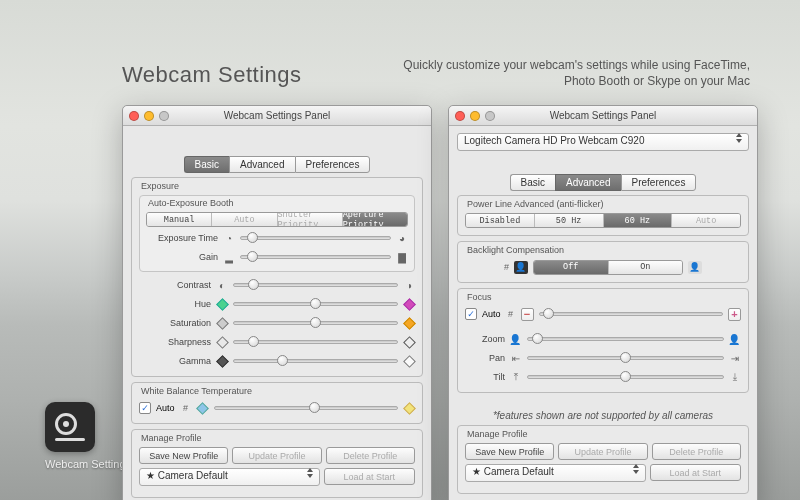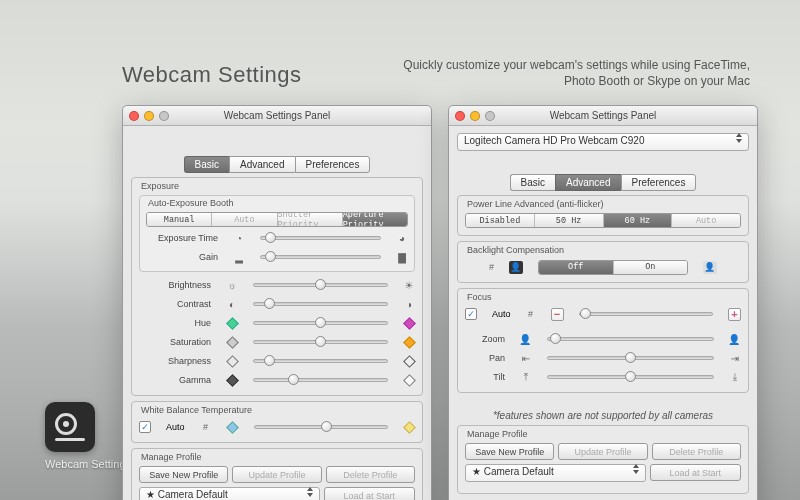--- a/index.html
+++ b/index.html
@@ -38,21 +38,21 @@
   .tab:last-child{border-radius:0 3px 3px 0;border-right:1px solid #999;}
   .tab.active{background:linear-gradient(#8a8a8a,#6e6e6e);color:#fff;border-color:#666;}
   .group{border:1px solid #bbb;border-radius:4px;padding:5px 7px 7px;margin-bottom:5px;background:#eaeaea;}
   .group-title{font-size:9px;color:#555;margin:-2px 0 4px 2px;}
   .subgroup{border:1px solid #c5c5c5;border-radius:4px;padding:4px 6px 6px;margin-bottom:5px;background:#eee;}
   .seg{display:flex;border:1px solid #999;border-radius:3px;overflow:hidden;height:15px;}
   .seg-item{flex:1;font-size:8.5px;display:flex;align-items:center;justify-content:center;background:linear-gradient(#fdfdfd,#e5e5e5);border-right:1px solid #bbb;color:#444;font-family:Liberation Mono, monospace;}
   .seg-item:last-child{border-right:none;}
   .seg-item.sel{background:linear-gradient(#8a8a8a,#6a6a6a);color:#fff;}
   .seg-item.dis{color:#aaa;}
-  .row{display:flex;align-items:center;height:16px;margin-top:3px;gap:15px;}
+  .row{display:flex;align-items:center;height:16px;margin-top:3px;gap:5px;}
   .row .lbl{width:72px;text-align:right;font-size:9px;color:#444;}
   .ic{width:12px;height:12px;display:flex;align-items:center;justify-content:center;font-size:10px;color:#666;}
   .slider{flex:1;height:4px;background:linear-gradient(#c5c5c5,#e5e5e5);border-radius:2px;border:1px solid #aaa;position:relative;}
   .thumb{position:absolute;width:11px;height:11px;border-radius:50%;background:radial-gradient(circle at 35% 30%,#fff,#d5d5d5);border:1px solid #888;top:-5px;margin-left:-6px;}
   .chk{width:12px;height:12px;border:1px solid #888;border-radius:2px;background:#fff;display:inline-flex;align-items:center;justify-content:center;font-size:9px;color:#2a6fd6;}
   .btn{height:17px;font-size:9px;background:linear-gradient(#fdfdfd,#e3e3e3);border:1px solid #9a9a9a;border-radius:3px;display:flex;align-items:center;justify-content:center;color:#444;padding:0 6px;}
   .btn.dis{color:#aaa;}
   .profile-row{display:flex;gap:4px;margin-bottom:4px;}
   .profile-row .btn{flex:1;}
   .footnote{font-size:10px;color:#555;text-align:center;font-style:italic;padding:12px 0 4px;}
@@ -114,28 +114,20 @@
         <div class="row">
           <div class="lbl">Gain</div>
           <div class="ic">▂</div>
           <div class="slider">
               <div class="thumb" style="left:8%"></div>
             </div>
           <div class="ic">▇</div>
         </div>
       </div>
       <div class="row">
-        <div class="lbl">Brightness</div>
-        <div class="ic">☼</div>
-        <div class="slider">
-            <div class="thumb" style="left:50%"></div>
-          </div>
-        <div class="ic">☀</div>
-      </div>
-      <div class="row">
         <div class="lbl">Contrast</div>
         <div class="ic">◐</div>
         <div class="slider">
             <div class="thumb" style="left:12%"></div>
           </div>
         <div class="ic">◑</div>
       </div>
       <div class="row">
         <div class="lbl">Hue</div>
         <div class="ic">

